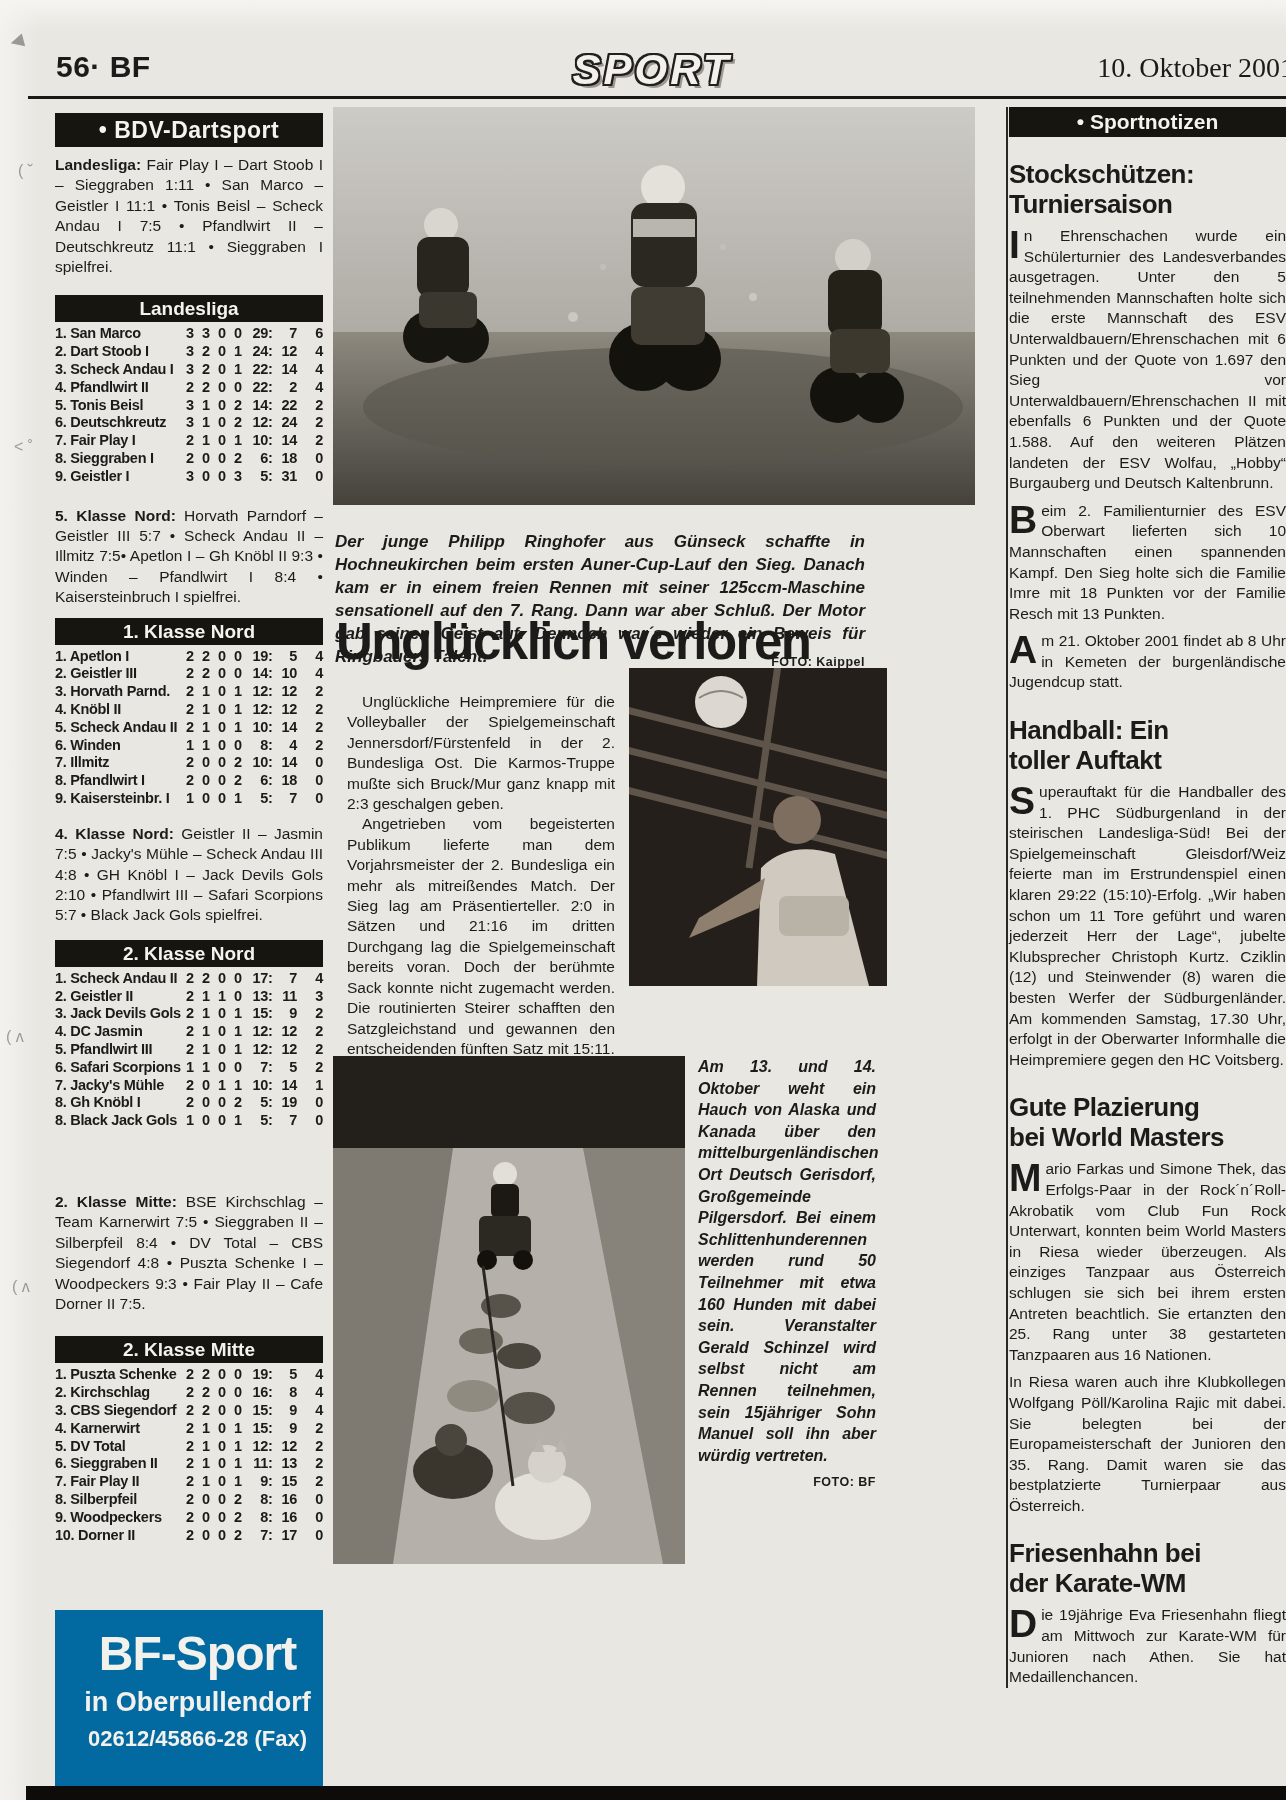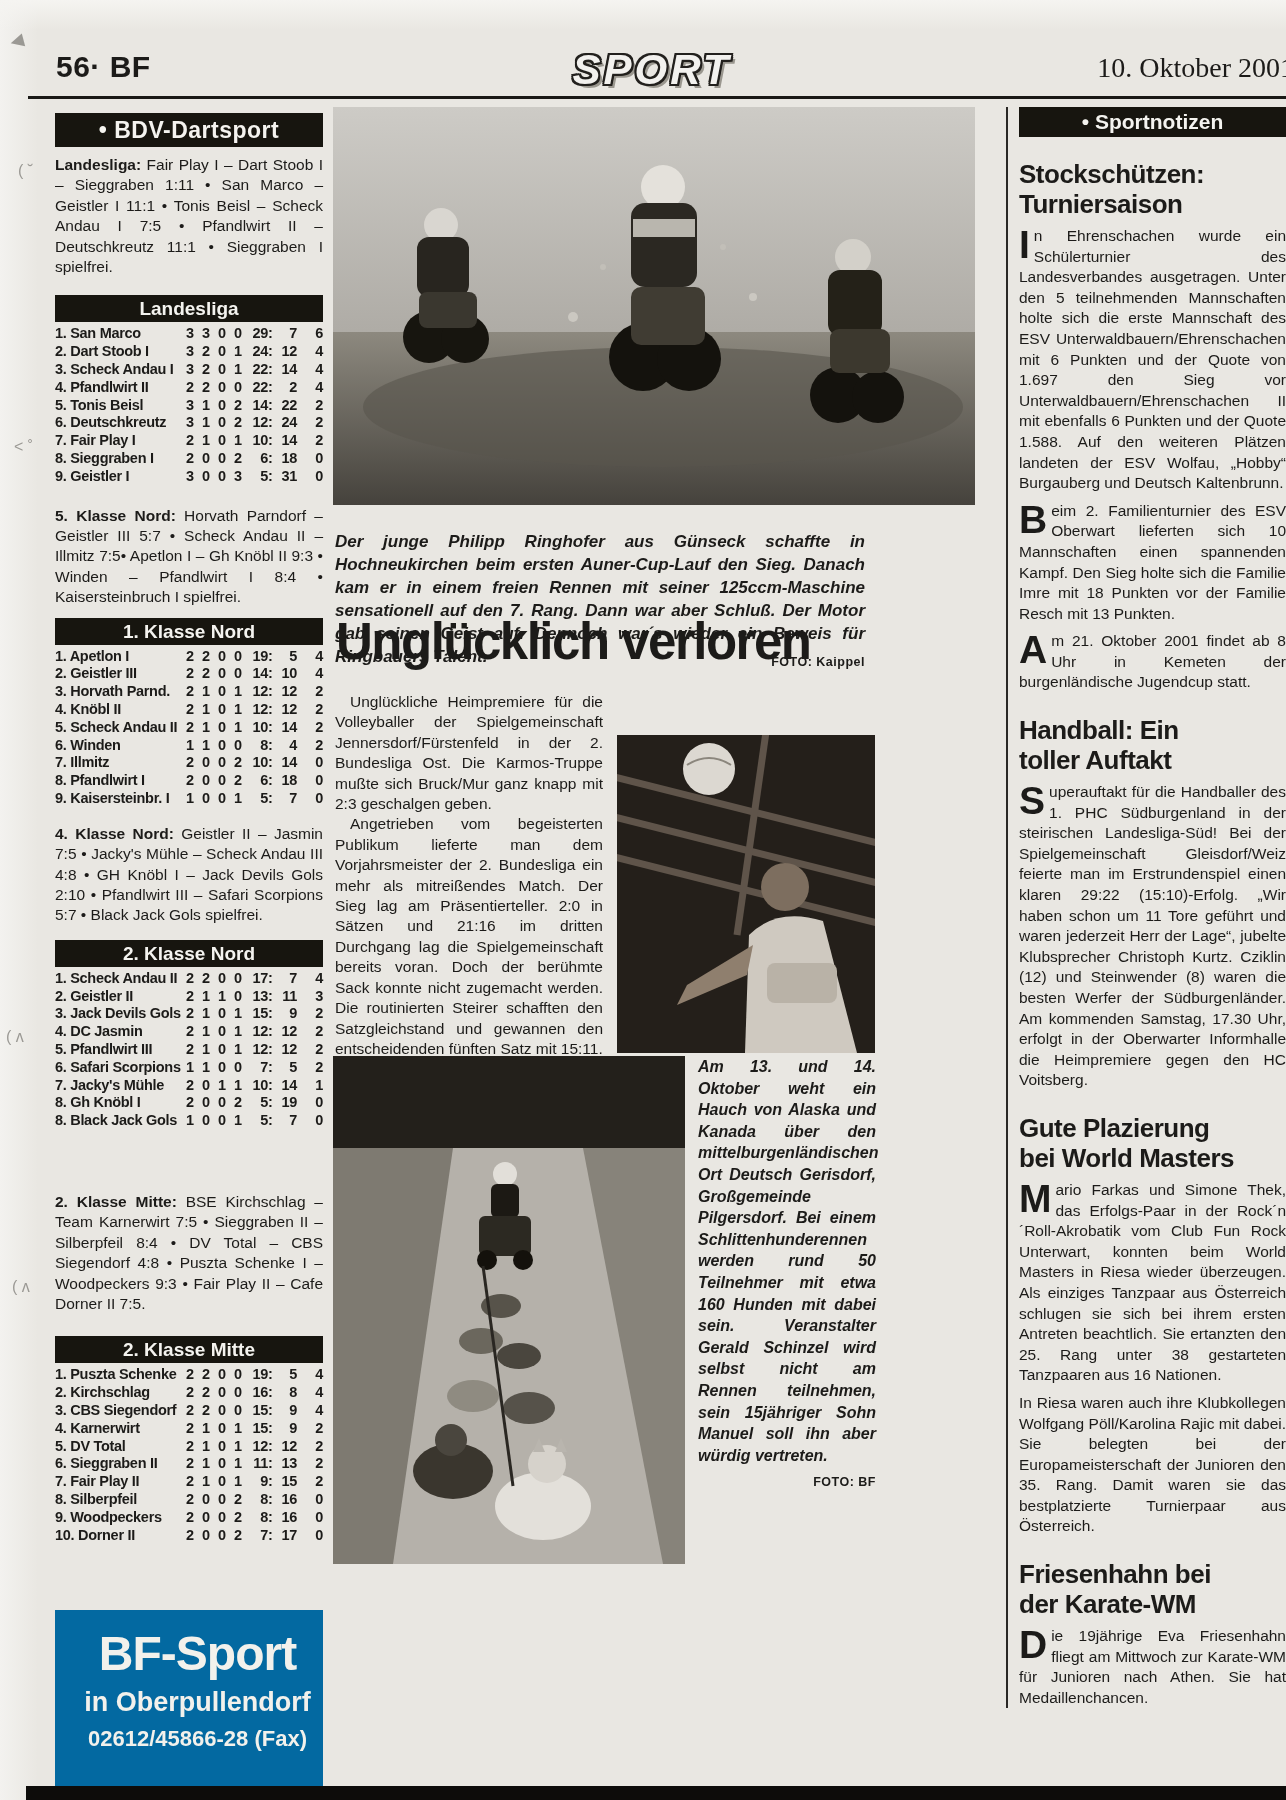--- a/index.html
+++ b/index.html
@@ -44,38 +44,38 @@
 
   
   .photo{background:#b9b6b0;display:block;}
   .moto{position:absolute;left:333px;top:107px;width:642px;height:398px;}
   .caption{position:absolute;left:335px;top:513px;width:530px;
        font-size:17px;line-height:23px;font-weight:bold;font-style:italic;text-align:justify;}
   .credit{font-style:normal;font-weight:bold;font-size:12.5px;letter-spacing:.5px;}
   .caption .credit{float:right;margin-top:6px;}
   .headline{position:absolute;left:336px;top:612px;width:540px;
        font-size:51px;font-weight:bold;letter-spacing:-1.5px;white-space:nowrap;}
-  .articlerow{position:absolute;left:335px;top:692px;width:540px;display:flex;align-items:center;}
+  .articlerow{position:absolute;left:347px;top:692px;width:540px;display:flex;}
   .artcol{width:268px;font-size:15.5px;line-height:20.4px;text-align:justify;}
   .artcol p{margin:0;text-indent:15px;}
   .artcol p+p{margin-top:0;}
   .artlead{font-weight:bold;}
   .volcol{width:258px;margin-left:14px;margin-top:-24px;}
   .volphoto{width:258px;height:318px;}
   .volcaption{margin-top:5px;font-size:16.5px;line-height:22px;font-weight:bold;font-style:italic;}
   .volcaption .credit{float:right;margin-top:4px;}
   .sledrow{position:absolute;left:333px;top:1056px;width:545px;display:flex;}
   .sledphoto{width:352px;height:508px;}
   .sledtext{width:178px;margin-left:13px;font-size:16px;line-height:21.6px;
        font-weight:bold;font-style:italic;text-align:justify;}
   .sledcredit{text-align:right;margin-top:6px;}
 
   
   .rightcol{position:absolute;left:1006px;top:107px;width:280px;border-left:2px solid #2a2825;
-       padding-left:11px;box-sizing:border-box;}
+       padding-left:1px;box-sizing:border-box;}
   .notizbar{height:30px;line-height:30px;font-size:21px;width:100%;}
   .rsec{margin-top:22px;}
   .rsec:first-of-type{margin-top:14px;}
   .rtitle{font-size:26px;line-height:30px;font-weight:bold;white-space:pre-line;letter-spacing:-.5px;}
   .rp{margin:7px 0 0 0;font-size:15.5px;line-height:20.6px;text-align:justify;}
   .rp.drop::first-letter{float:left;font-size:39px;line-height:33px;font-weight:bold;padding:2px 4px 0 0;}
 
   
   .mark{position:absolute;color:#6f6d68;opacity:.65;font-size:16px;pointer-events:none;}
   .bottombar{position:absolute;left:26px;right:0;top:1786px;height:14px;background:#0d0c0a;}

